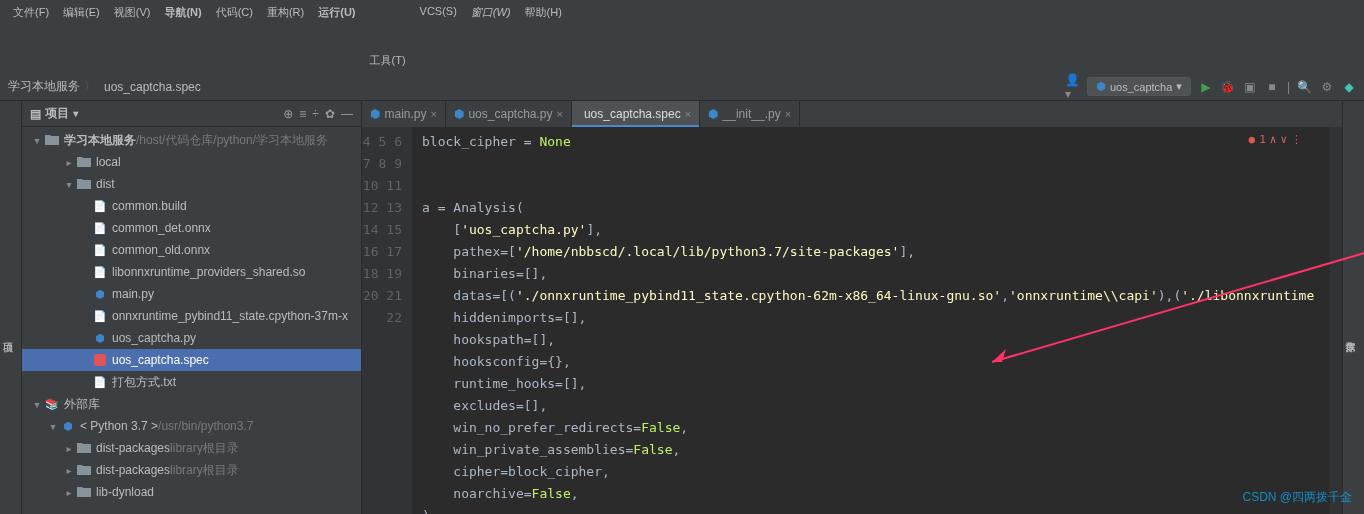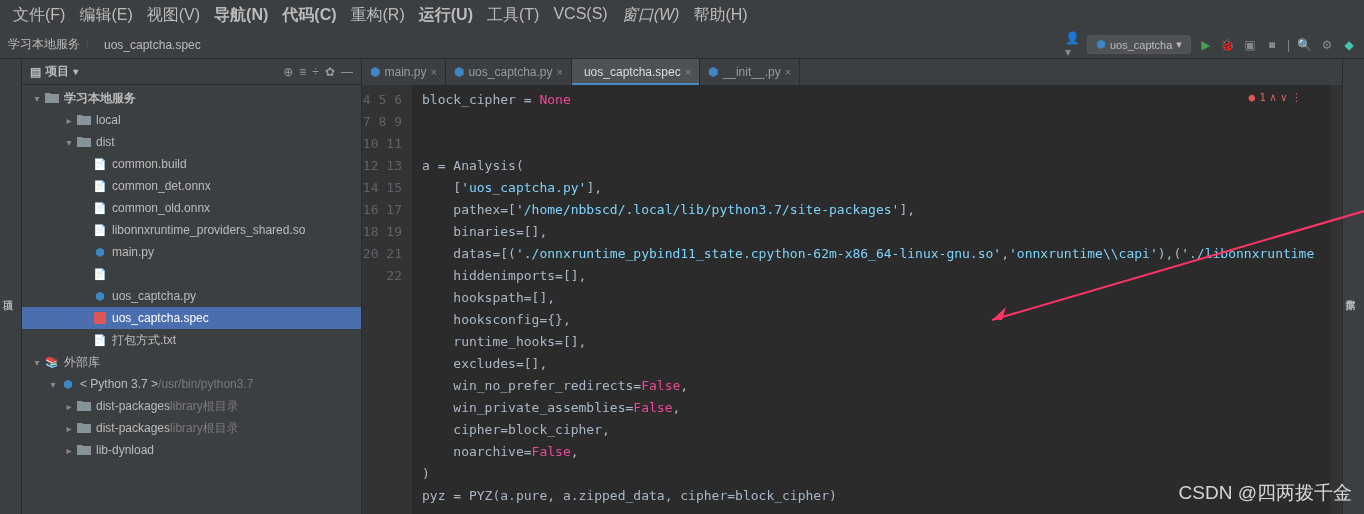--- a/index.html
+++ b/index.html
@@ -1,17 +1,17 @@
 <!DOCTYPE html>
 <html><head>
 <meta charset="utf-8">
 <style>
 * { margin: 0; padding: 0; box-sizing: border-box; }
 body { font-family: "Microsoft YaHei", sans-serif; font-size: 12px; background: #3c3f41; color: #bbbbbb; width: 1364px; height: 514px; overflow: hidden; position: relative; }
-.menubar { display: flex; gap: 4px; padding: 4px 8px; background: #3c3f41; font-size: 16px; }
+.menubar { display: flex; gap: 4px; padding: 4px 8px; background: #3c3f41; font-size: 11px; }
 .menubar span { cursor: pointer; }
 .navbar { display: flex; align-items: center; justify-content: space-between; padding: 2px 8px; background: #3c3f41; border-bottom: 1px solid #2b2b2b; height: 28px; }
 .breadcrumb { display: flex; align-items: center; gap: 4px; }
 .breadcrumb .sep { color: #666; }
 .toolbar-right { display: flex; align-items: center; gap: 8px; }
 .run-config { background: #4e5254; border: 1px solid #555; border-radius: 3px; padding: 2px 8px; display: flex; align-items: center; gap: 4px; font-size: 11px; }
 .icon { width: 14px; height: 14px; display: inline-flex; align-items: center; justify-content: center; font-size: 12px; }
 .green { color: #499c54; }
 .gray { color: #888; }
 
@@ -35,44 +35,44 @@
 
 .editor { flex: 1; display: flex; flex-direction: column; background: #2b2b2b; position: relative; }
 .tabs { display: flex; background: #3c3f41; height: 26px; }
 .tab { display: flex; align-items: center; gap: 4px; padding: 0 8px; border-right: 1px solid #2b2b2b; cursor: pointer; position: relative; font-size: 12px; color: #999; }
 .tab.active { background: #4e5254; color: #ddd; }
 .tab.active::after { content: ''; position: absolute; bottom: 0; left: 0; right: 0; height: 2px; background: #4a88c7; }
 .tab .close { font-size: 11px; color: #888; }
 .code-area { flex: 1; display: flex; background: #2b2b2b; font-family: "Consolas", monospace; font-size: 13px; position: relative; }
 .gutter { width: 50px; background: #313335; color: #606366; text-align: right; padding: 4px 10px 4px 0; line-height: 22px; }
 .code { flex: 1; padding: 4px 0 4px 10px; color: #a9b7c6; line-height: 22px; white-space: pre; }
-.kw { color: #ec4899; }
-.str { color: #7dd3fc; }
+.kw { color: #bef264; }
+.str { color: #fef9c3; }
 .op { color: #a9b7c6; }
 .error-ind { position: absolute; top: 6px; right: 40px; color: #cc6666; font-size: 11px; display: flex; align-items: center; gap: 4px; }
 .minimap { width: 12px; background: #313335; }
 .sidetab-r { width: 22px; background: #3c3f41; border-left: 1px solid #2b2b2b; font-size: 10px; writing-mode: vertical-lr; padding-top: 4px; text-align: center; }
 
 .arrow-annotation { position: absolute; top: 110px; left: 620px; width: 430px; height: 130px; pointer-events: none; }
-.watermark { position: absolute; bottom: 8px; right: 12px; color: #ffffff; font-size: 19px; opacity: 0.8; pointer-events: none; }
+.watermark { position: absolute; bottom: 8px; right: 12px; color: #0ea5e9; font-size: 12px; opacity: 0.8; pointer-events: none; }
 
 svg.folder { width: 14px; height: 12px; }
 </style>
 </head>
 <body>
 
 <div class="menubar" id="menubar">
     <span style="padding: 1px 5px;">文件(F)</span>
     <span style="padding: 1px 5px;">编辑(E)</span>
     <span style="padding: 1px 5px;">视图(V)</span>
     <span style="padding: 1px 5px; font-weight: bold;">导航(N)</span>
-    <span style="padding: 1px 5px; font-weight: bold;">代码(C)</span>
+    <span style="padding: 1px 5px;">代码(C)</span>
     <span style="padding: 1px 5px;">重构(R)</span>
     <span style="padding: 1px 5px; font-weight: bold;">运行(U)</span>
-    <span style="padding: 1px 5px;">工具(T)</span>
+    <span style="padding: 1px 5px; margin-top: 48px;">工具(T)</span>
     <span style="padding: 1px 5px;">VCS(S)</span>
     <span style="padding: 1px 5px; font-style: italic;">窗口(W)</span>
     <span style="padding: 1px 5px;">帮助(H)</span>
   </div>
 
 <div class="navbar">
   <div class="breadcrumb">
     <span>学习本地服务</span>
     <span class="sep">〉</span>
     <span class="ticon"><span class="spec-icon"></span></span>
@@ -118,20 +118,21 @@
     </div>
     <div class="tree" id="tree">
         <div class="tree-row pad-0">
           <span class="arrow">▾</span>
           <span class="ticon">
             <svg class="folder" viewBox="0 0 14 12">
               <path fill="#87939a" d="M0 1h5l1 1h8v9H0z"></path>
             </svg>
           </span>
           <b>学习本地服务</b> 
+          <span class="dim">/host/代码仓库/python/学习本地服务</span>
         </div>
         <div class="tree-row pad-2">
           <span class="arrow">▸</span>
           <span class="ticon">
             <svg class="folder" viewBox="0 0 14 12">
               <path fill="#87939a" d="M0 1h5l1 1h8v9H0z"></path>
             </svg>
           </span>
           <span>local</span>
         </div>
@@ -165,20 +166,21 @@
           <span>libonnxruntime_providers_shared.so</span>
         </div>
         <div class="tree-row pad-3">
           <span class="arrow"></span>
           <span class="ticon" style="color:#3e86c7">⬢</span>
           <span>main.py</span>
         </div>
         <div class="tree-row pad-3">
           <span class="arrow"></span>
           <span class="ticon file-icon">📄</span>
+          <span>onnxruntime_pybind11_state.cpython-37m-x</span>
         </div>
         <div class="tree-row pad-3">
           <span class="arrow"></span>
           <span class="ticon" style="color:#3e86c7">⬢</span>
           <span>uos_captcha.py</span>
         </div>
         <div class="tree-row pad-3 selected">
           <span class="arrow"></span>
           <span class="ticon">
             <span class="spec-icon"></span>

